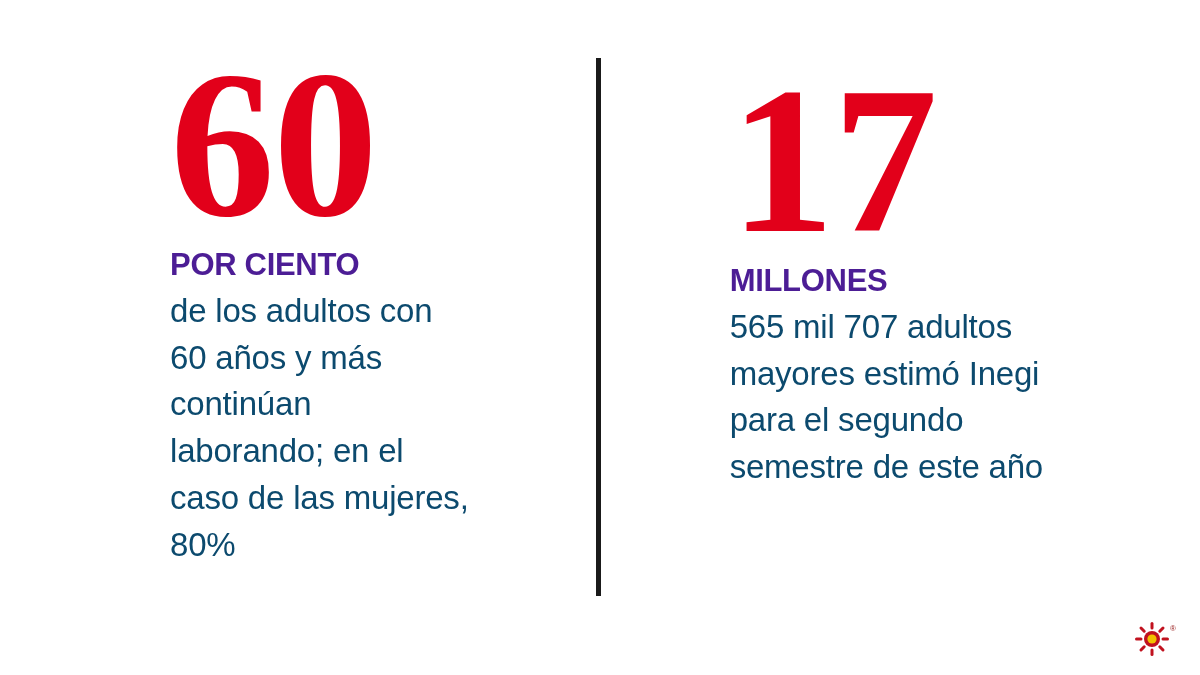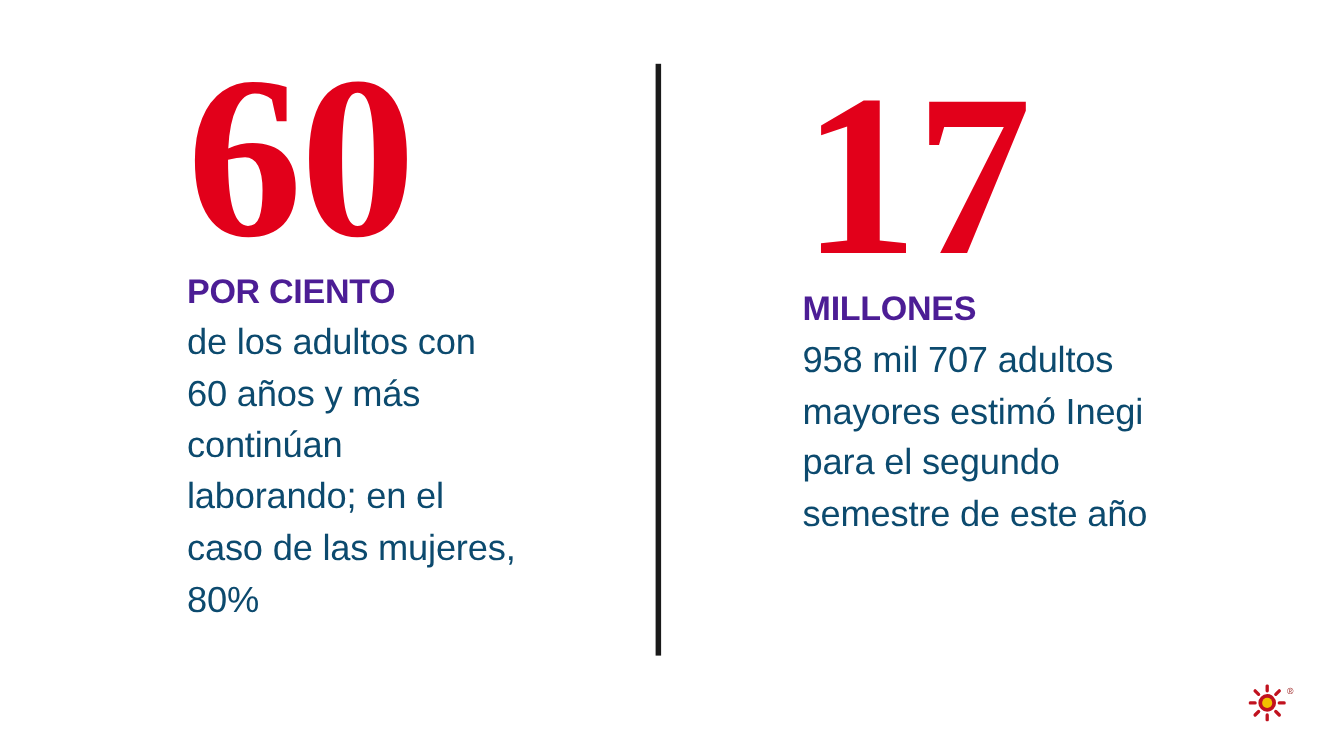--- a/index.html
+++ b/index.html
@@ -118,21 +118,21 @@
 
     <div class="stat-block left">
       <div class="big-number">60</div>
       <div class="unit-label">POR CIENTO</div>
       <div class="description">de los adultos con 60 años y más continúan laborando; en el caso de las mujeres, 80%</div>
     </div>
 
     <div class="stat-block right">
       <div class="big-number">17</div>
       <div class="unit-label">MILLONES</div>
-      <div class="description">958 mil 707 adultos mayores estimó Inegi para el segundo semestre de este año</div>
+      <div class="description">565 mil 707 adultos mayores estimó Inegi para el segundo semestre de este año</div>
     </div>
 
   </div>
 
   <div class="divider"></div>
 
   <div class="logo">
     <div class="logo-mark">
       <svg width="34" height="34" viewBox="0 0 34 34" aria-hidden="true">
         <g fill="#c1121f">

